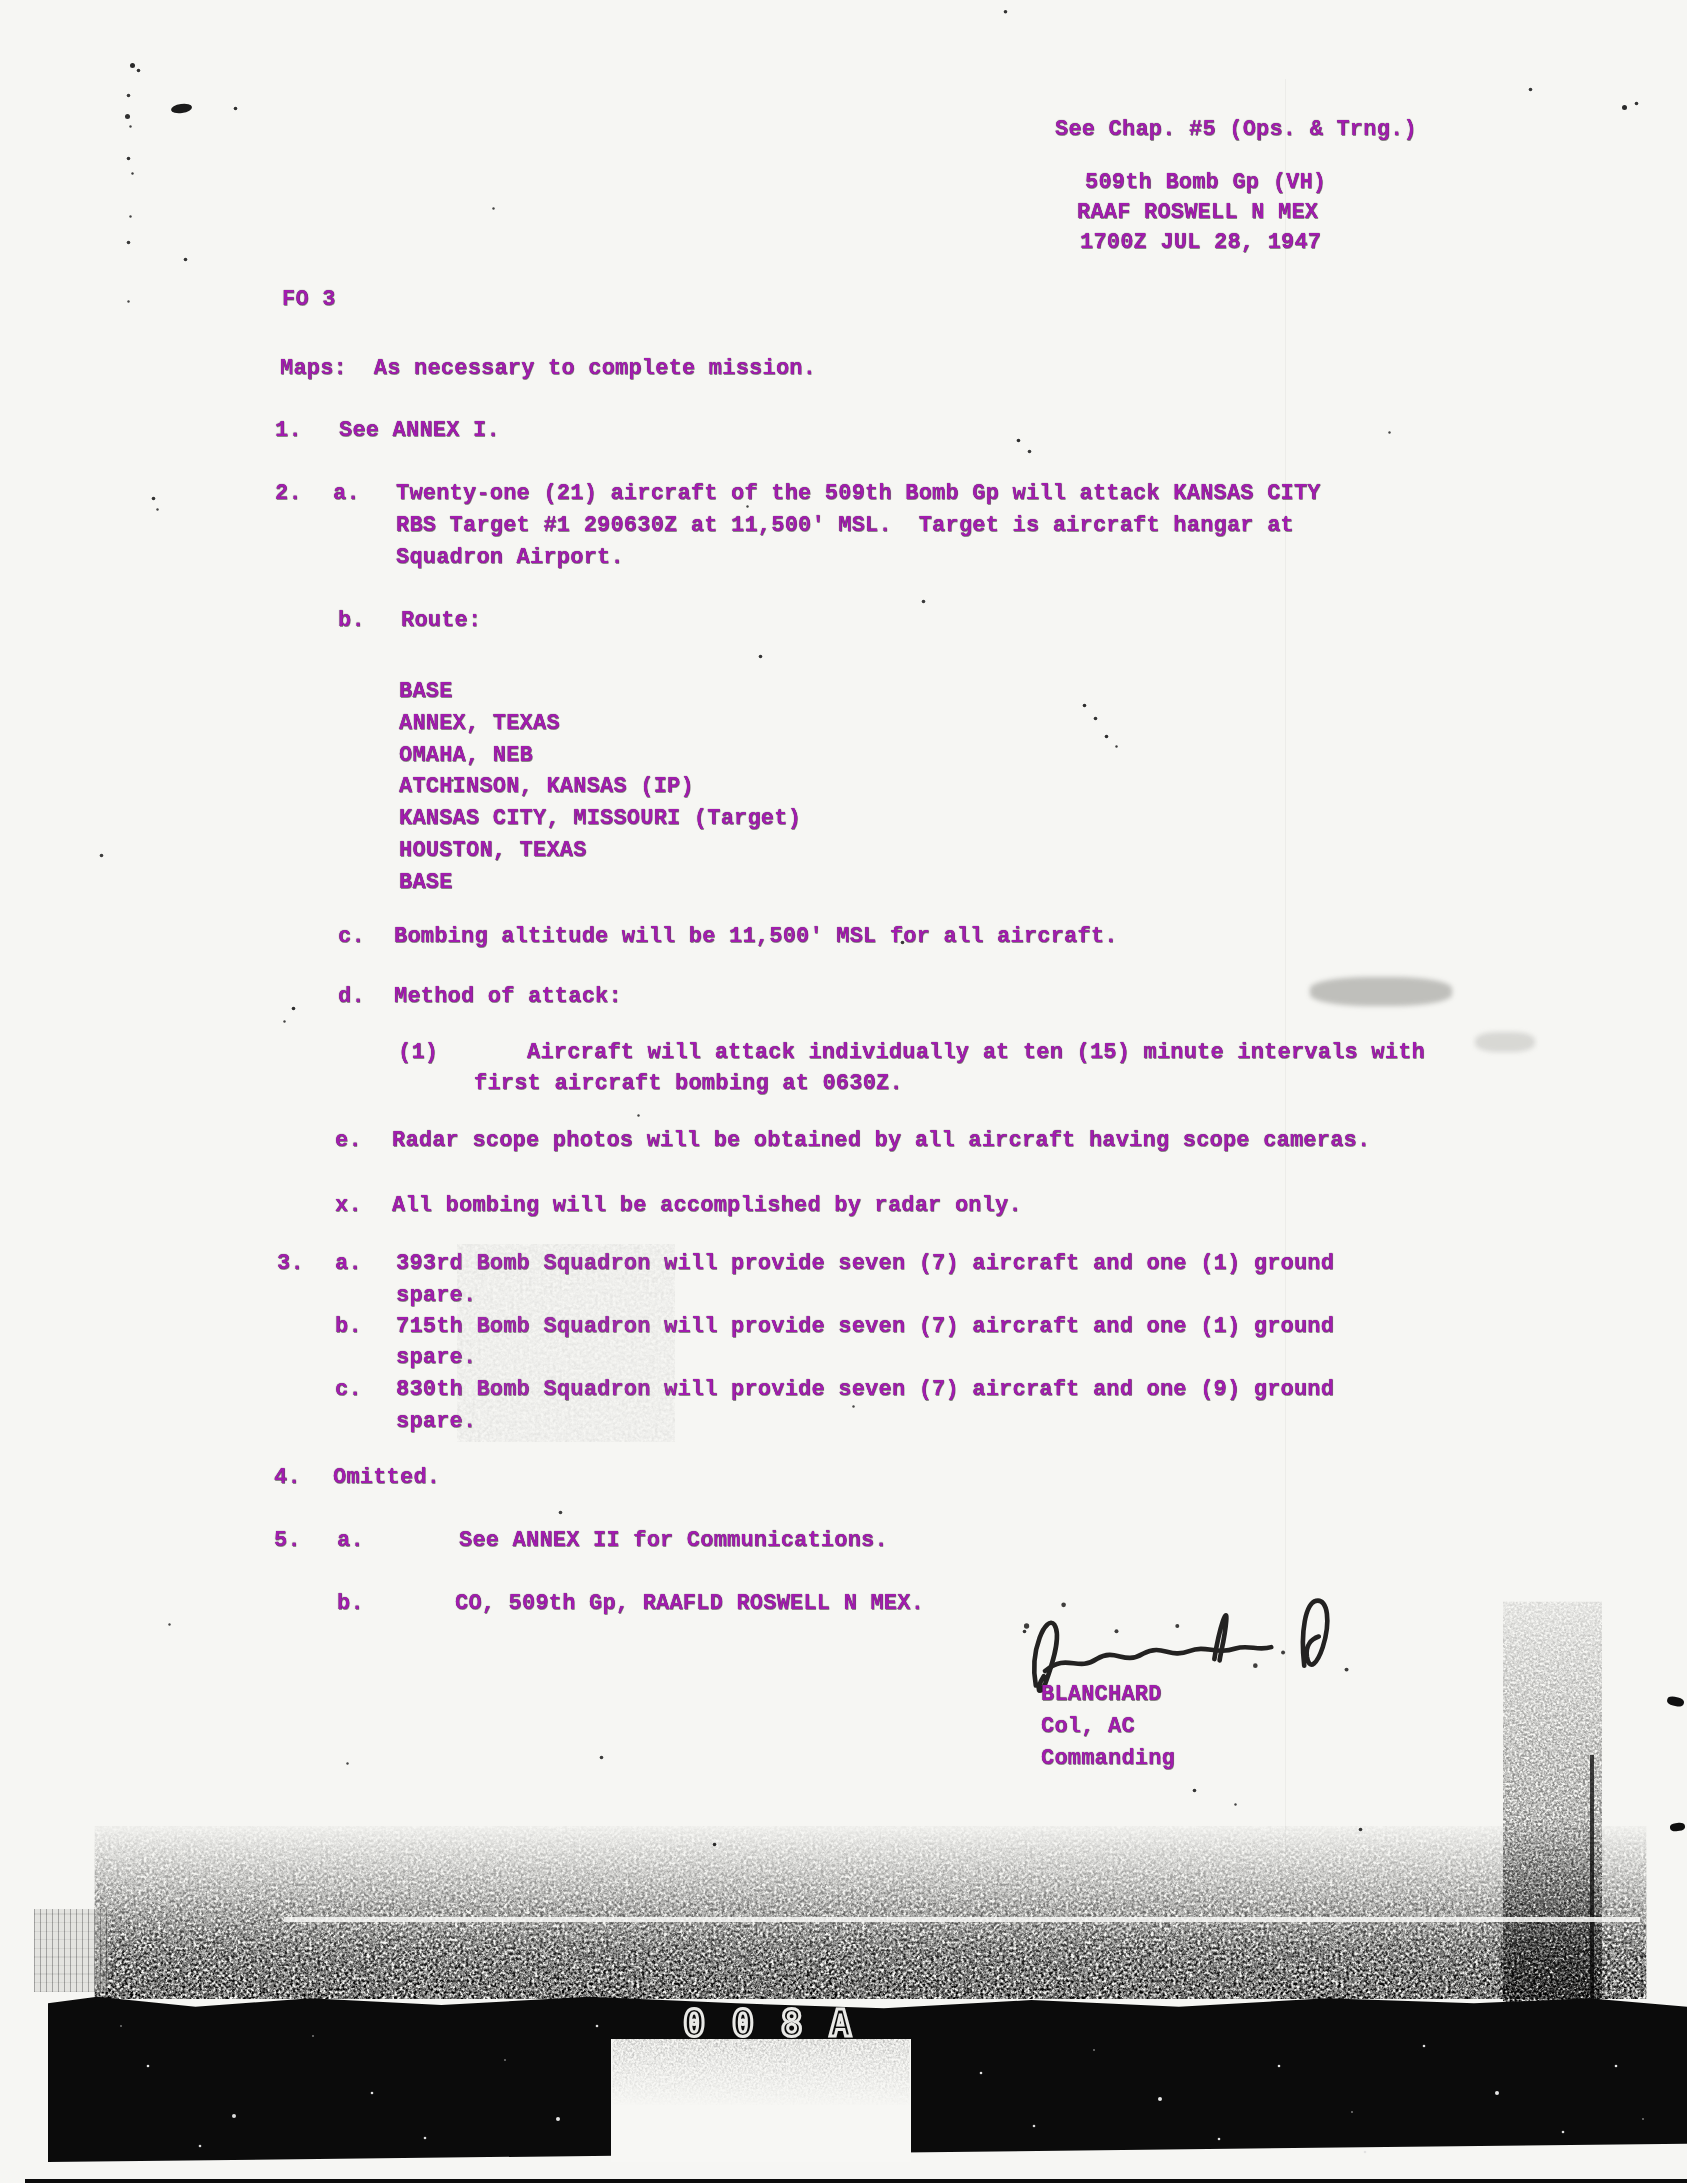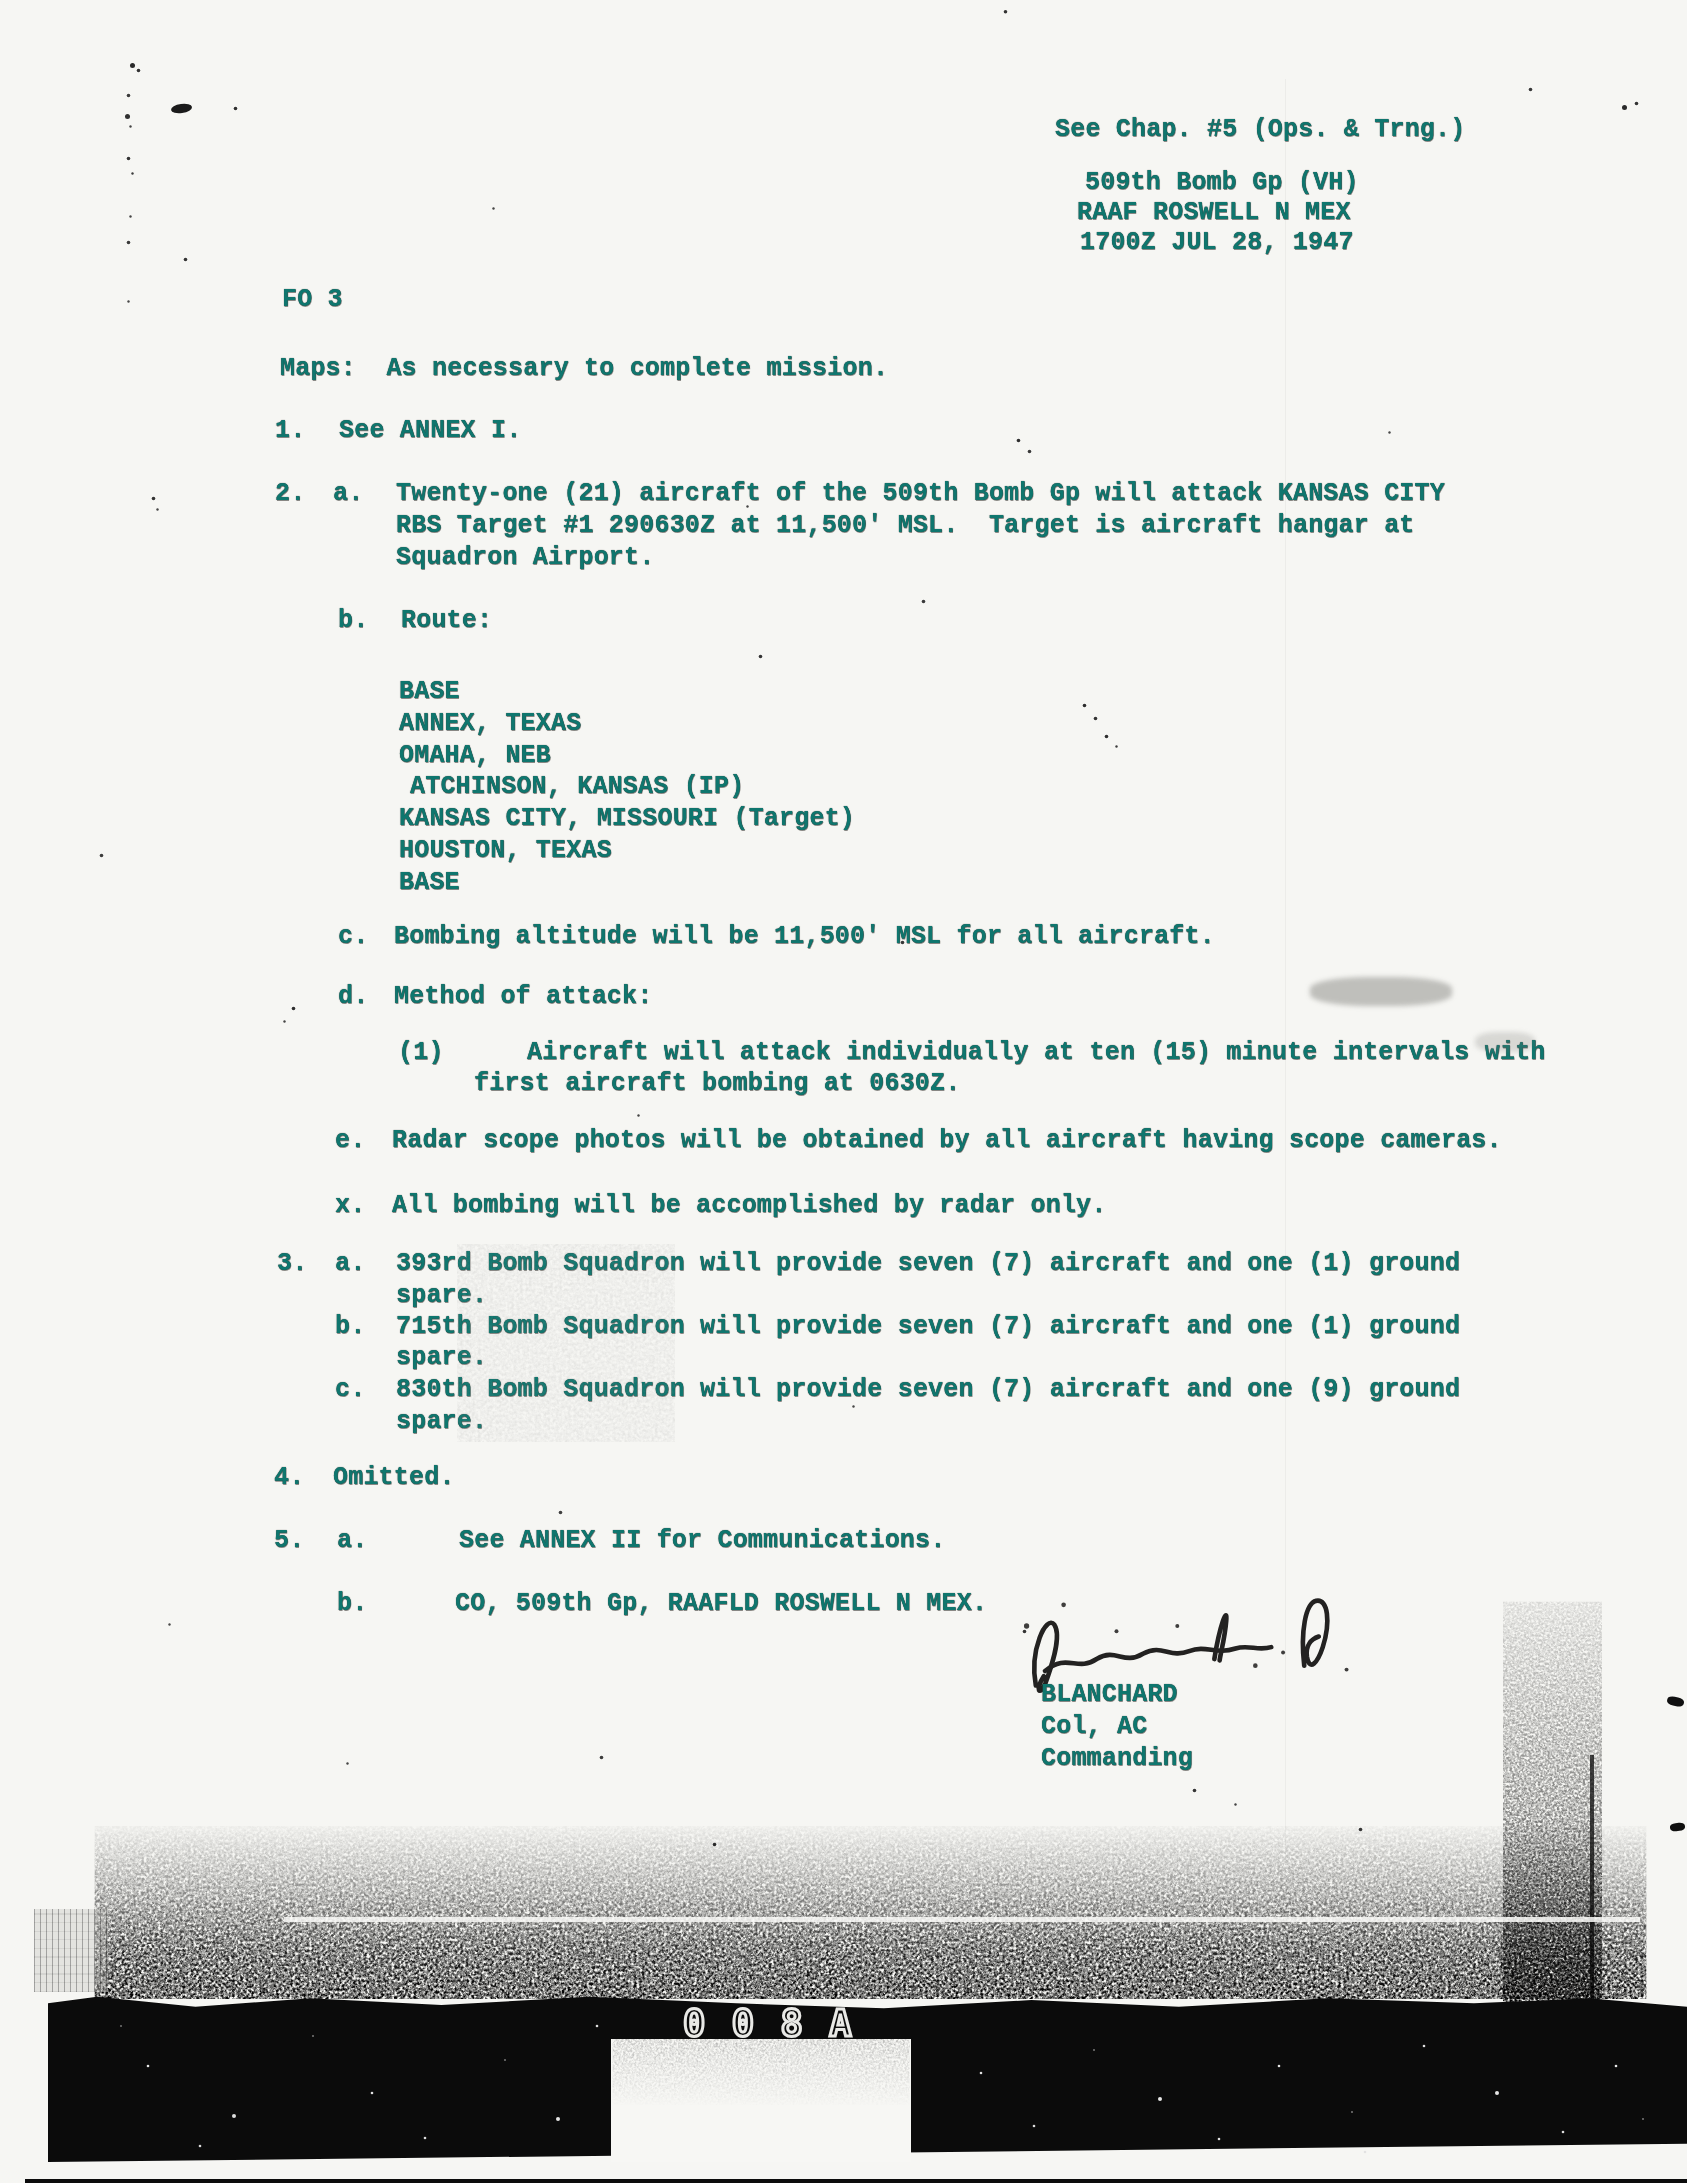--- a/index.html
+++ b/index.html
@@ -5,22 +5,22 @@
   html,body{margin:0;padding:0;background:#dedede;}
   #page{
     position:relative;width:1687px;height:2183px;overflow:hidden;
     background:#f6f6f3;
   }
   
   .t{
     position:absolute;
     font-family:"Liberation Mono","DejaVu Sans Mono",monospace;
     font-weight:700;
-    font-size:25px;line-height:32px;
-    color:#0f766e;
+    font-size:22px;line-height:32px;
+    color:#a21caf;
     letter-spacing:0.2px;
     white-space:pre;
     text-shadow:0 0 0.9px rgba(25,22,18,.9), 0.5px 0.5px 0.4px rgba(25,22,18,.45);
     transform-origin:left top;
   }
   .soft{filter:blur(0.2px);}
   
   .crease{position:absolute;background:rgba(60,60,60,.05);}
   
   .speck-layer{position:absolute;top:0;left:0;width:5.3px;height:5.3px;border-radius:50%;background:transparent;}
@@ -84,21 +84,21 @@
   <div class="t soft" style="left:396px;top:478px;">Twenty-one (21) aircraft of the 509th Bomb Gp will attack KANSAS CITY</div>
   <div class="t soft" style="left:396px;top:510px;">RBS Target #1 290630Z at 11,500' MSL.  Target is aircraft hangar at</div>
   <div class="t soft" style="left:396px;top:542px;">Squadron Airport.</div>
 
   <div class="t soft" style="left:338px;top:605px;">b.</div>
   <div class="t soft" style="left:401px;top:605px;">Route:</div>
 
   <div class="t soft" style="left:399px;top:676px;">BASE</div>
   <div class="t soft" style="left:399px;top:708px;">ANNEX, TEXAS</div>
   <div class="t soft" style="left:399px;top:740px;">OMAHA, NEB</div>
-  <div class="t soft" style="left:399px;top:771px;margin-left:11px;">ATCHINSON, KANSAS (IP)</div>
+  <div class="t soft" style="left:399px;top:771px;">ATCHINSON, KANSAS (IP)</div>
   <div class="t soft" style="left:399px;top:803px;">KANSAS CITY, MISSOURI (Target)</div>
   <div class="t soft" style="left:399px;top:835px;">HOUSTON, TEXAS</div>
   <div class="t soft" style="left:399px;top:867px;">BASE</div>
 
   <div class="t soft" style="left:338px;top:921px;">c.</div>
   <div class="t soft" style="left:394px;top:921px;">Bombing altitude will be 11,500' MSL for all aircraft.</div>
 
   <div class="t soft" style="left:338px;top:981px;">d.</div>
   <div class="t soft" style="left:394px;top:981px;font-family:Liberation Mono, monospace;">Method of attack:</div>
 

